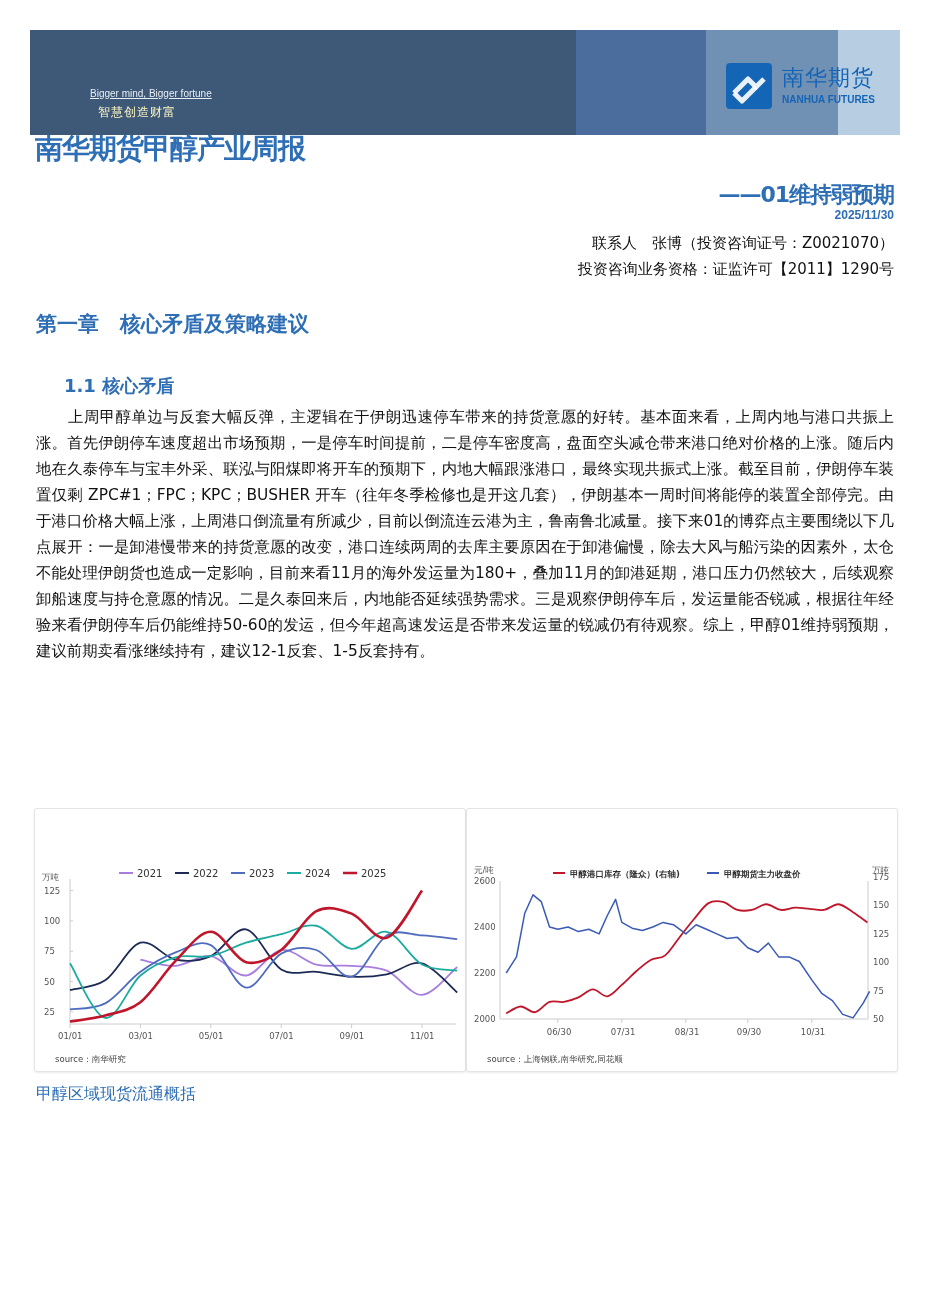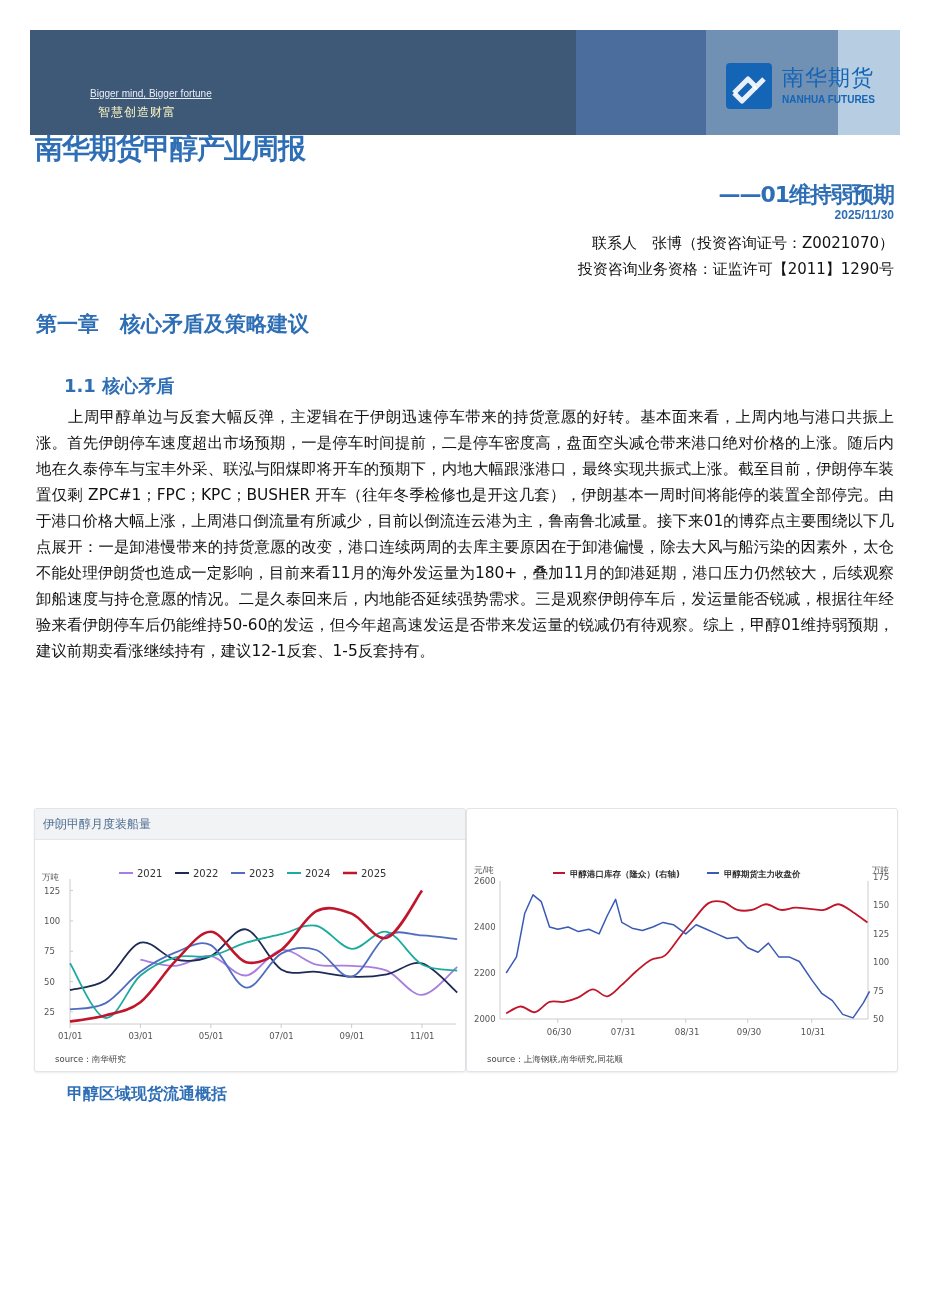--- a/index.html
+++ b/index.html
@@ -17,21 +17,21 @@
   .subtitle{position:absolute;right:36px;top:180px;font-size:22px;font-weight:bold;color:#2e6eb5;letter-spacing:-1px;}
   .date{position:absolute;right:36px;top:208px;font-size:12px;font-weight:bold;color:#2e6eb5;font-family:"Liberation Sans",sans-serif;}
   .contact{position:absolute;right:36px;top:234px;font-size:15px;color:#111;}
   .license{position:absolute;right:36px;top:260px;font-size:15px;color:#111;}
   .chapter{position:absolute;left:36px;top:310px;font-size:21px;font-weight:bold;color:#2e6eb5;}
   .section{position:absolute;left:36px;top:374px;font-size:18px;font-weight:bold;color:#2e6eb5;margin-left:28px;}
   .body-text{position:absolute;left:36px;top:404px;width:858px;font-size:15.4px;line-height:26px;color:#111;text-indent:32px;text-align:justify;margin:0;}
   .chart-card{position:absolute;top:808px;height:262px;background:#fff;border:1px solid #e2e4e8;border-radius:3px;box-shadow:0 1px 2px rgba(0,0,0,0.08);overflow:hidden;}
   .chart-card .card-head{height:30px;background:#f2f3f5;border-bottom:1px solid #e3e5e8;font-size:12px;color:#4e6d93;line-height:30px;padding-left:8px;}
   .chart-card svg{position:absolute;left:0;top:0;}
-  .footer-heading{position:absolute;left:36px;top:1084px;font-size:16px;font-weight:bold;color:#2e6eb5;margin-left:31px;}
+  .footer-heading{position:absolute;left:36px;top:1084px;font-size:16px;font-weight:normal;color:#2e6eb5;}
 </style>
 </head>
 <body>
 
 <div class="banner">
   <div class="b2"></div>
   <div class="b3"></div>
   <div class="b4"></div>
   <div class="slogan-en">Bigger mind, Bigger fortune</div>
   <div class="slogan-cn">智慧创造财富</div>
@@ -49,21 +49,20 @@
 <div class="subtitle">——01维持弱预期</div>
 <div class="date">2025/11/30</div>
 <div class="contact">联系人　张博（投资咨询证号：Z0021070）</div>
 <div class="license">投资咨询业务资格：证监许可【2011】1290号</div>
 
 <div class="chapter">第一章　核心矛盾及策略建议</div>
 <div class="section">1.1 核心矛盾</div>
 <p class="body-text">上周甲醇单边与反套大幅反弹，主逻辑在于伊朗迅速停车带来的持货意愿的好转。基本面来看，上周内地与港口共振上涨。首先伊朗停车速度超出市场预期，一是停车时间提前，二是停车密度高，盘面空头减仓带来港口绝对价格的上涨。随后内地在久泰停车与宝丰外采、联泓与阳煤即将开车的预期下，内地大幅跟涨港口，最终实现共振式上涨。截至目前，伊朗停车装置仅剩 ZPC#1；FPC；KPC；BUSHER 开车（往年冬季检修也是开这几套），伊朗基本一周时间将能停的装置全部停完。由于港口价格大幅上涨，上周港口倒流量有所减少，目前以倒流连云港为主，鲁南鲁北减量。接下来01的博弈点主要围绕以下几点展开：一是卸港慢带来的持货意愿的改变，港口连续两周的去库主要原因在于卸港偏慢，除去大风与船污染的因素外，太仓不能处理伊朗货也造成一定影响，目前来看11月的海外发运量为180+，叠加11月的卸港延期，港口压力仍然较大，后续观察卸船速度与持仓意愿的情况。二是久泰回来后，内地能否延续强势需求。三是观察伊朗停车后，发运量能否锐减，根据往年经验来看伊朗停车后仍能维持50-60的发运，但今年超高速发运是否带来发运量的锐减仍有待观察。综上，甲醇01维持弱预期，建议前期卖看涨继续持有，建议12-1反套、1-5反套持有。</p>
 
 <div class="chart-card" style="left:34px;width:430px;">
-  <div class="card-head">伊朗甲醇月度装船量</div>
   <svg id="chart1" width="430" height="262">
       <line x1="35" y1="215" x2="421" y2="215" stroke="#ccc" stroke-width="1"></line>
       <line x1="35" y1="70" x2="35" y2="215" stroke="#ccc" stroke-width="1"></line>
       <text x="7" y="71" font-size="8.5" font-family="DejaVu Sans, sans-serif" fill="#555">万吨</text>
       <text x="9" y="205.87" font-family="DejaVu Sans, sans-serif" font-size="8.5" fill="#555">25</text>
       <line x1="35" y1="202.87" x2="38" y2="202.87" stroke="#ccc"></line>
       <text x="9" y="175.545" font-family="DejaVu Sans, sans-serif" font-size="8.5" fill="#555">50</text>
       <line x1="35" y1="172.545" x2="38" y2="172.545" stroke="#ccc"></line>
       <text x="9" y="145.22" font-family="DejaVu Sans, sans-serif" font-size="8.5" fill="#555">75</text>
       <line x1="35" y1="142.22" x2="38" y2="142.22" stroke="#ccc"></line>

